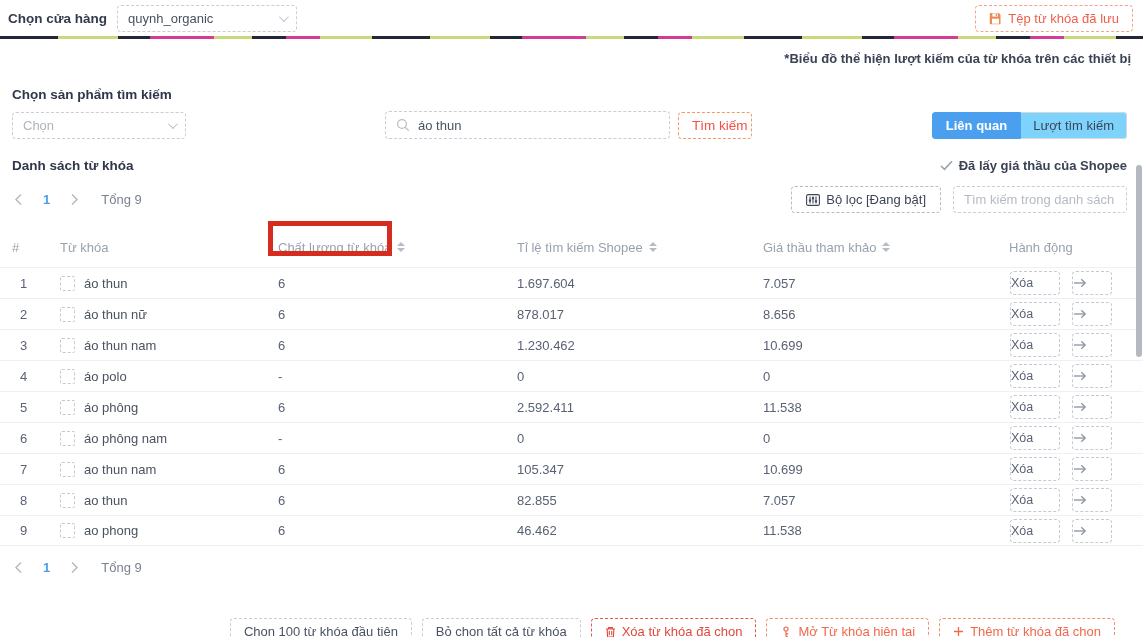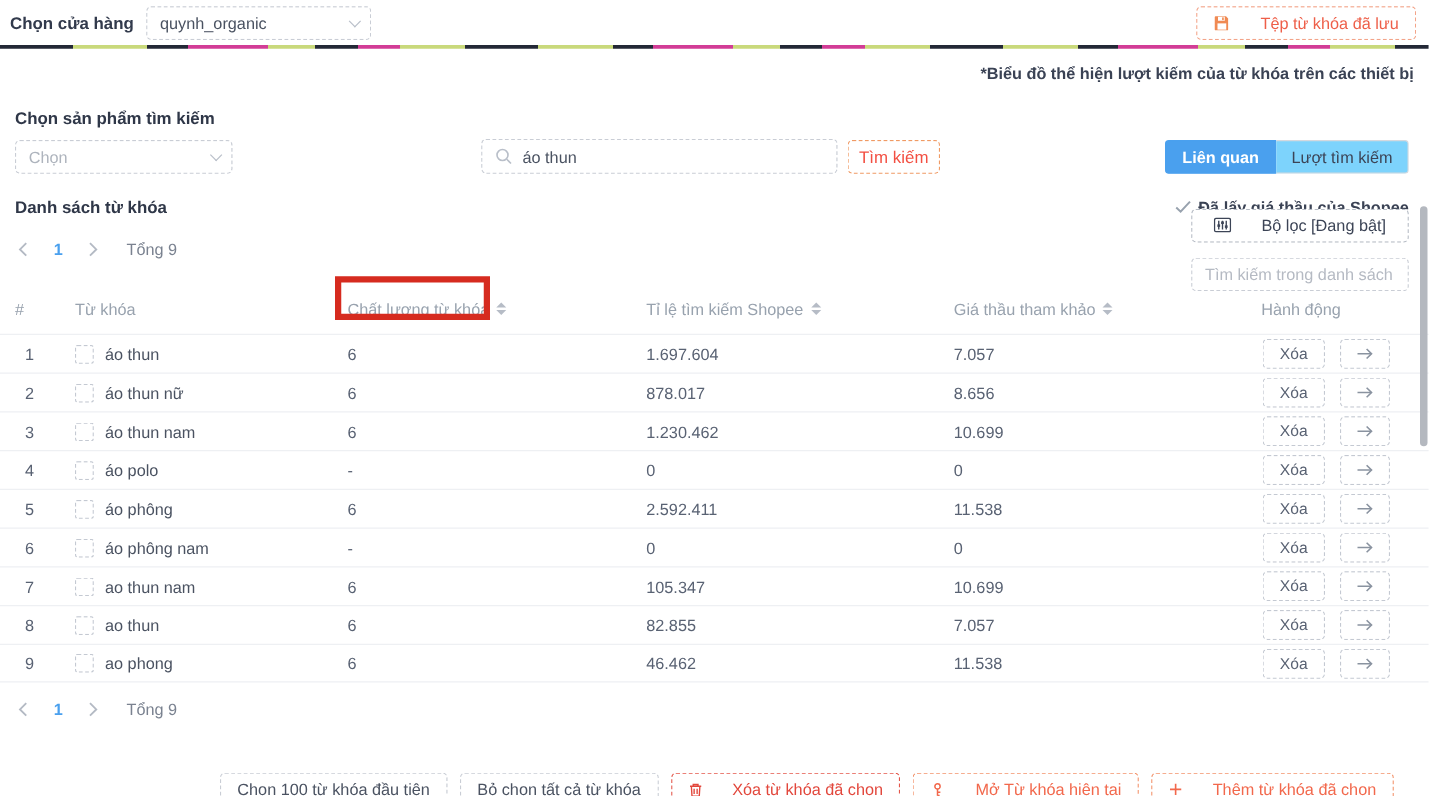--- a/index.html
+++ b/index.html
@@ -12,21 +12,21 @@
   .topbar { display:flex; align-items:center; padding:6px 10px 6px 8px; height:36px; }
   .topbar-label { font-weight:700; color:#323a4c; font-size:13.5px; margin-right:10px; }
   .select {
     display:flex; align-items:center; justify-content:space-between;
     border:1px dashed #c9cdd5; border-radius:4px; height:27px; padding:0 10px; background:#fff;
   }
   .store-select { width:180px; color:#4a5261; }
   .chev { width:7px; height:7px; border-right:1.5px solid #b9bfc9; border-bottom:1.5px solid #b9bfc9; transform:rotate(45deg) translateY(-2px); }
   .spacer { flex:1; }
   .btn {
-    display:inline-flex; align-items:center; justify-content:center; gap:24px;
+    display:inline-flex; align-items:center; gap:6px;
     border:1px dashed #c9cdd5; border-radius:4px; background:#fff;
     height:27px; padding:0 13px; font-size:13px; color:#4a5261; cursor:pointer; white-space:nowrap;
     font-family:inherit;
   }
   .btn-saved { color:#ee5f49; border-color:#f3a489; }
   .divider {
     height:3px; margin-top:0;
     background:repeating-linear-gradient(90deg,
       #232836 0 58px, #c9d97b 58px 118px, #232836 118px 150px,
       #d23c96 150px 214px, #c9d97b 214px 252px, #232836 252px 286px,
@@ -52,21 +52,21 @@
     display:flex; align-items:center; padding:0 12px; cursor:pointer; font-size:13px; font-family:inherit;
   }
   .list-title-row { display:flex; justify-content:space-between; align-items:center; margin-top:19px; padding:0 16px 0 12px; }
   .list-title { font-weight:700; color:#2f3748; font-size:13.5px; }
   .bid-note { display:flex; align-items:center; gap:6px; font-weight:700; color:#3a4254;text-align:center; }
   .pagination-row { display:flex; align-items:center; margin-top:13px; padding:0 16px 0 14px; height:27px; }
   .pg { display:flex; align-items:center; gap:20px; }
   .pg .num { color:#4aa0ee; font-weight:700; }
   .pg .total { color:#7a8290; margin-left:2px; }
   .pg-btn { background:none; border:none; cursor:pointer; display:flex; align-items:center; padding:0; }
-  .right-tools { margin-left:auto; display:flex; gap:12px;flex-direction:column; }
+  .right-tools { margin-left:auto; display:flex; gap:12px; }
   .btn-filter { border-color:#b6bcc5; color:#3c4456; padding:0 14px; }
   .list-search {
     width:174px; height:27px; border:1px dashed #c9cdd5; border-radius:4px; padding:0 10px;
     font-size:13px; color:#4a5261; font-family:inherit; outline:none;
   }
   .list-search::placeholder { color:#b5bac3; }
   .grid { display:grid; grid-template-columns:48px 210px 239px 246px 246px 1fr; align-items:center; }
   .thead { margin-top:14px; height:40px; color:#98a2ae; position:relative; font-size:13px; }
   .thead .cell { padding-left:20px; display:flex; align-items:center; gap:6px; }
   .thead .cell.c1 { padding-left:12px; }

